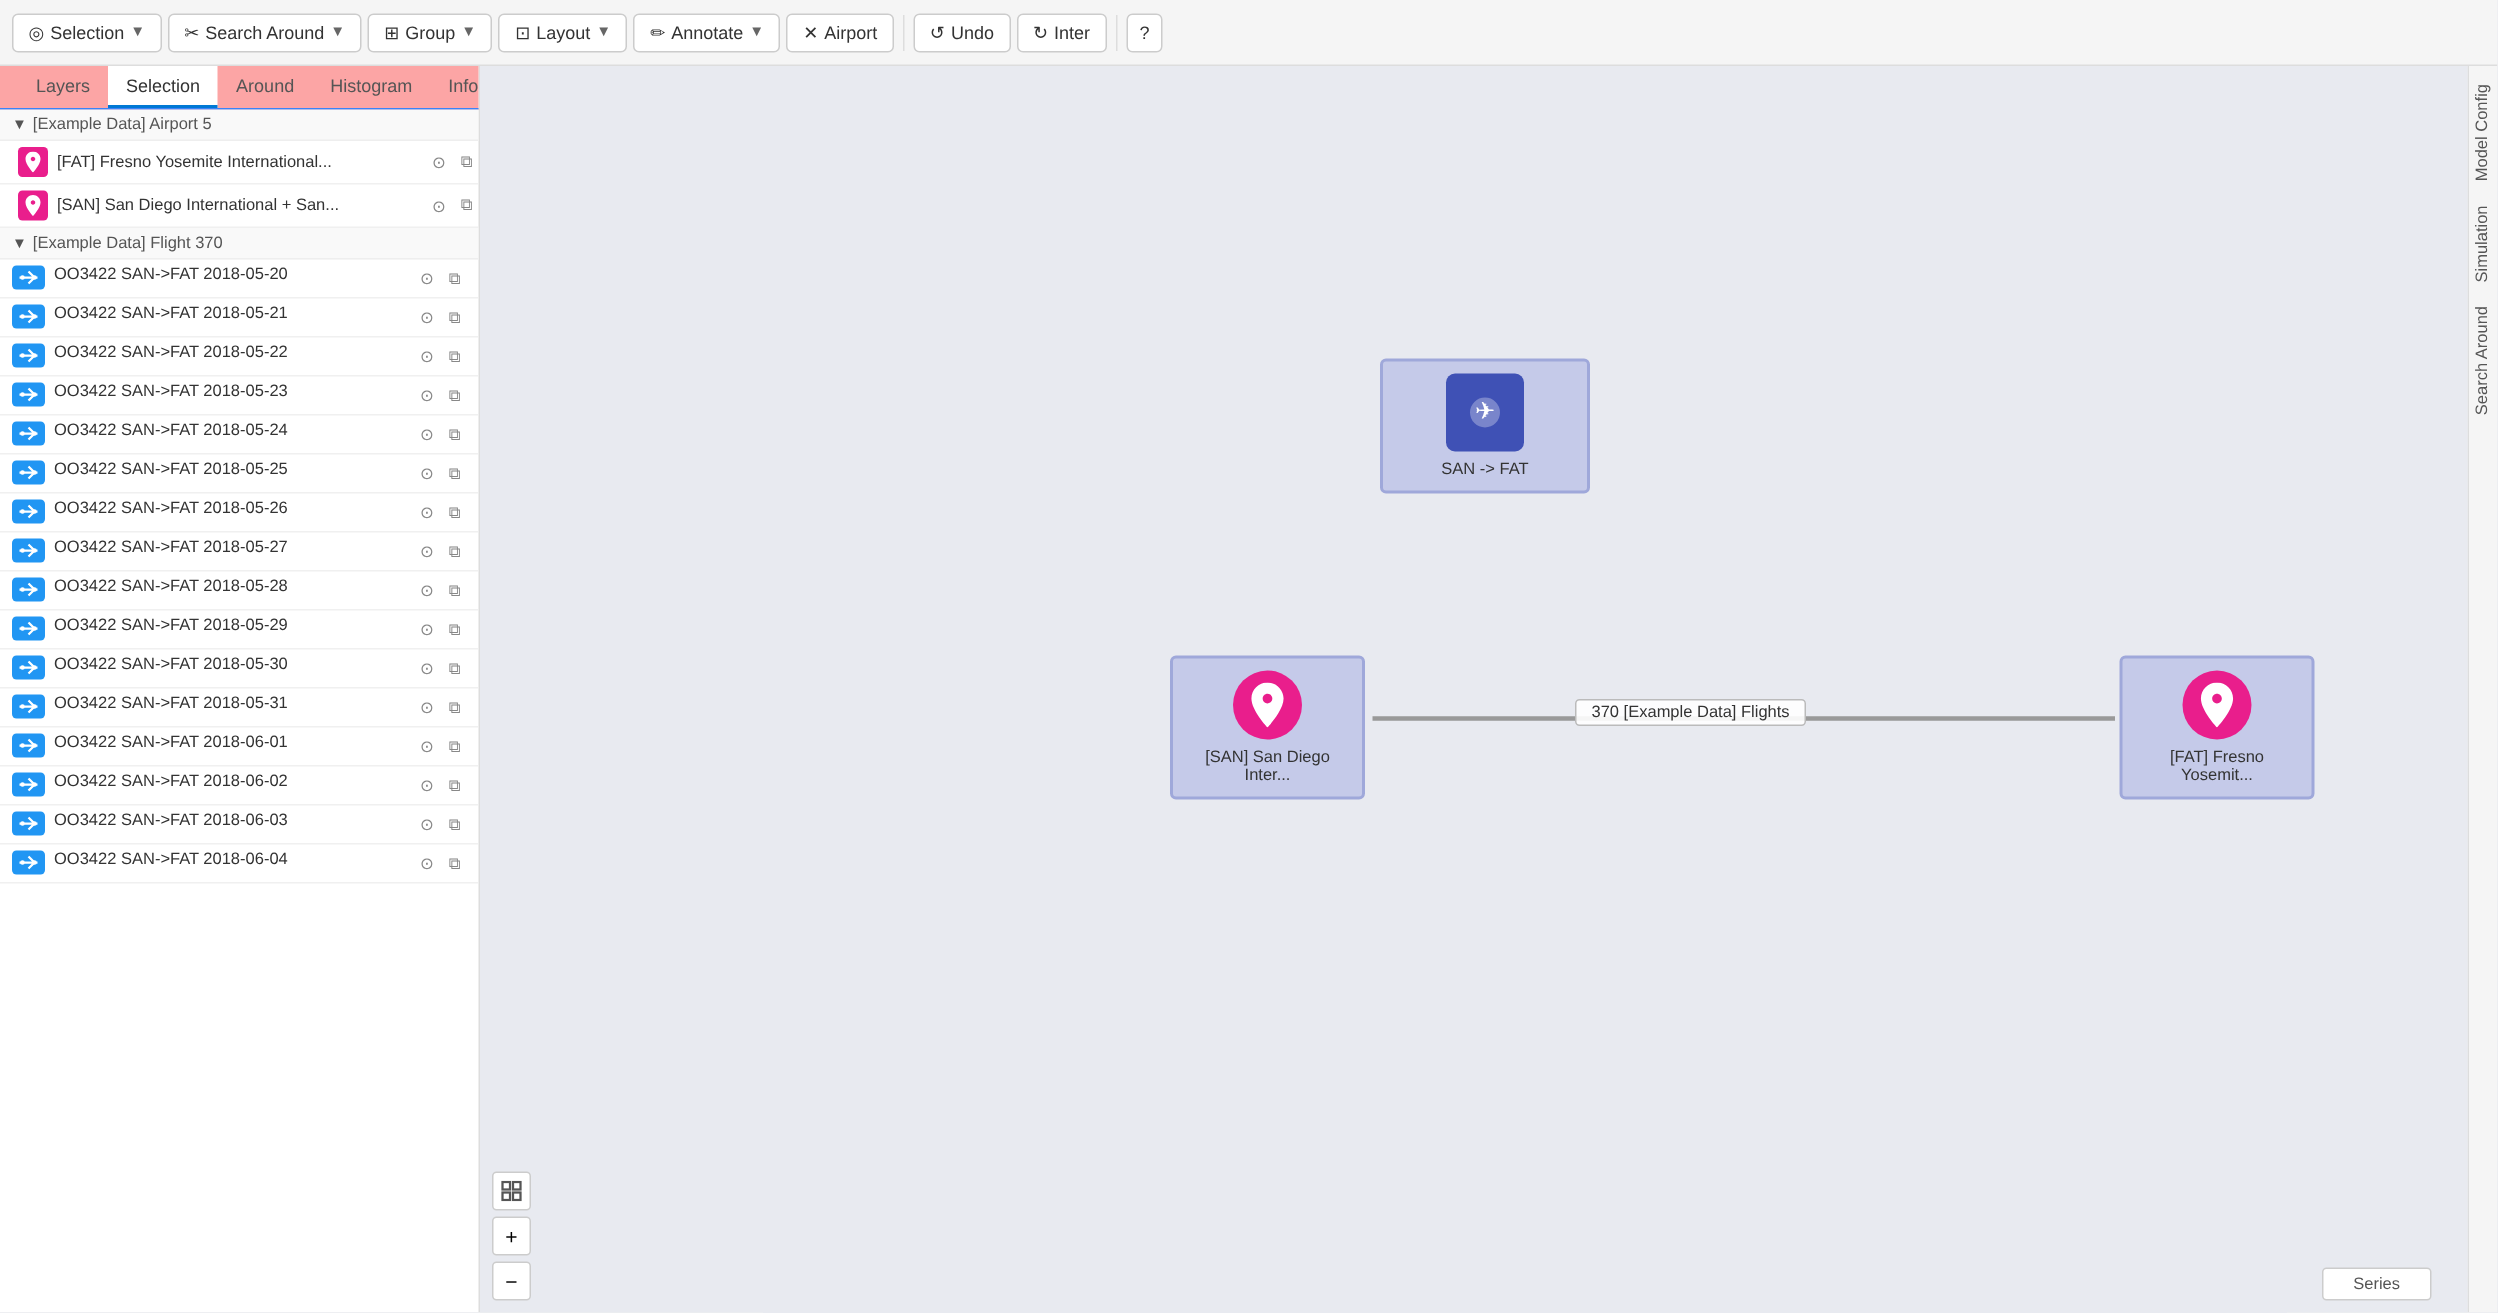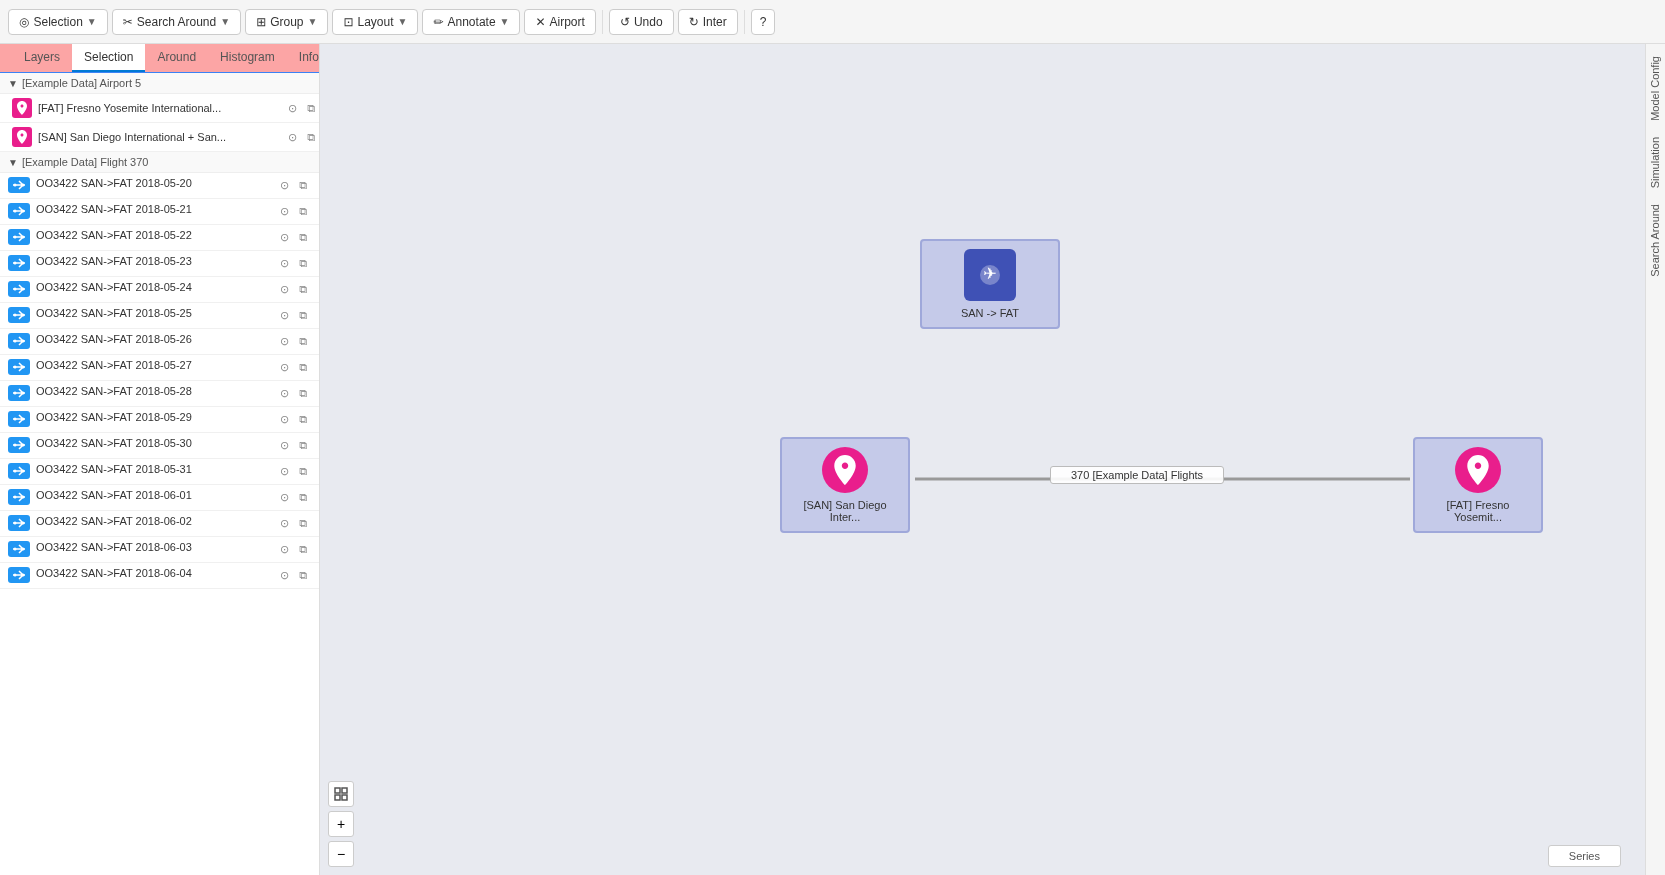--- a/index.html
+++ b/index.html
@@ -92,21 +92,21 @@
       border-radius: 4px; display: flex; flex-direction: column; align-items: center;
       padding: 8px; cursor: pointer; width: 130px;
     }
     .airport-node-icon {
       width: 46px; height: 46px; background: #e91e8c; border-radius: 50%;
       display: flex; align-items: center; justify-content: center; margin-bottom: 6px;
     }
     .airport-node-label { font-size: 11px; color: #333; text-align: center; }
     .edge-label {
       position: absolute; background: rgba(255,255,255,0.9); border: 1px solid #bbb;
-      border-radius: 3px; padding: 2px 20px; font-size: 11px; color: #333; white-space: nowrap;
+      border-radius: 3px; padding: 2px 10px; font-size: 11px; color: #333; white-space: nowrap;
     }
 
     
     .right-panel {
       width: 20px; background: #f5f5f5; border-left: 1px solid #ddd;
       display: flex; flex-direction: column; align-items: center; padding-top: 4px;
       flex-shrink: 0;
     }
     .right-tab {
       writing-mode: vertical-rl; text-orientation: mixed; transform: rotate(180deg);

